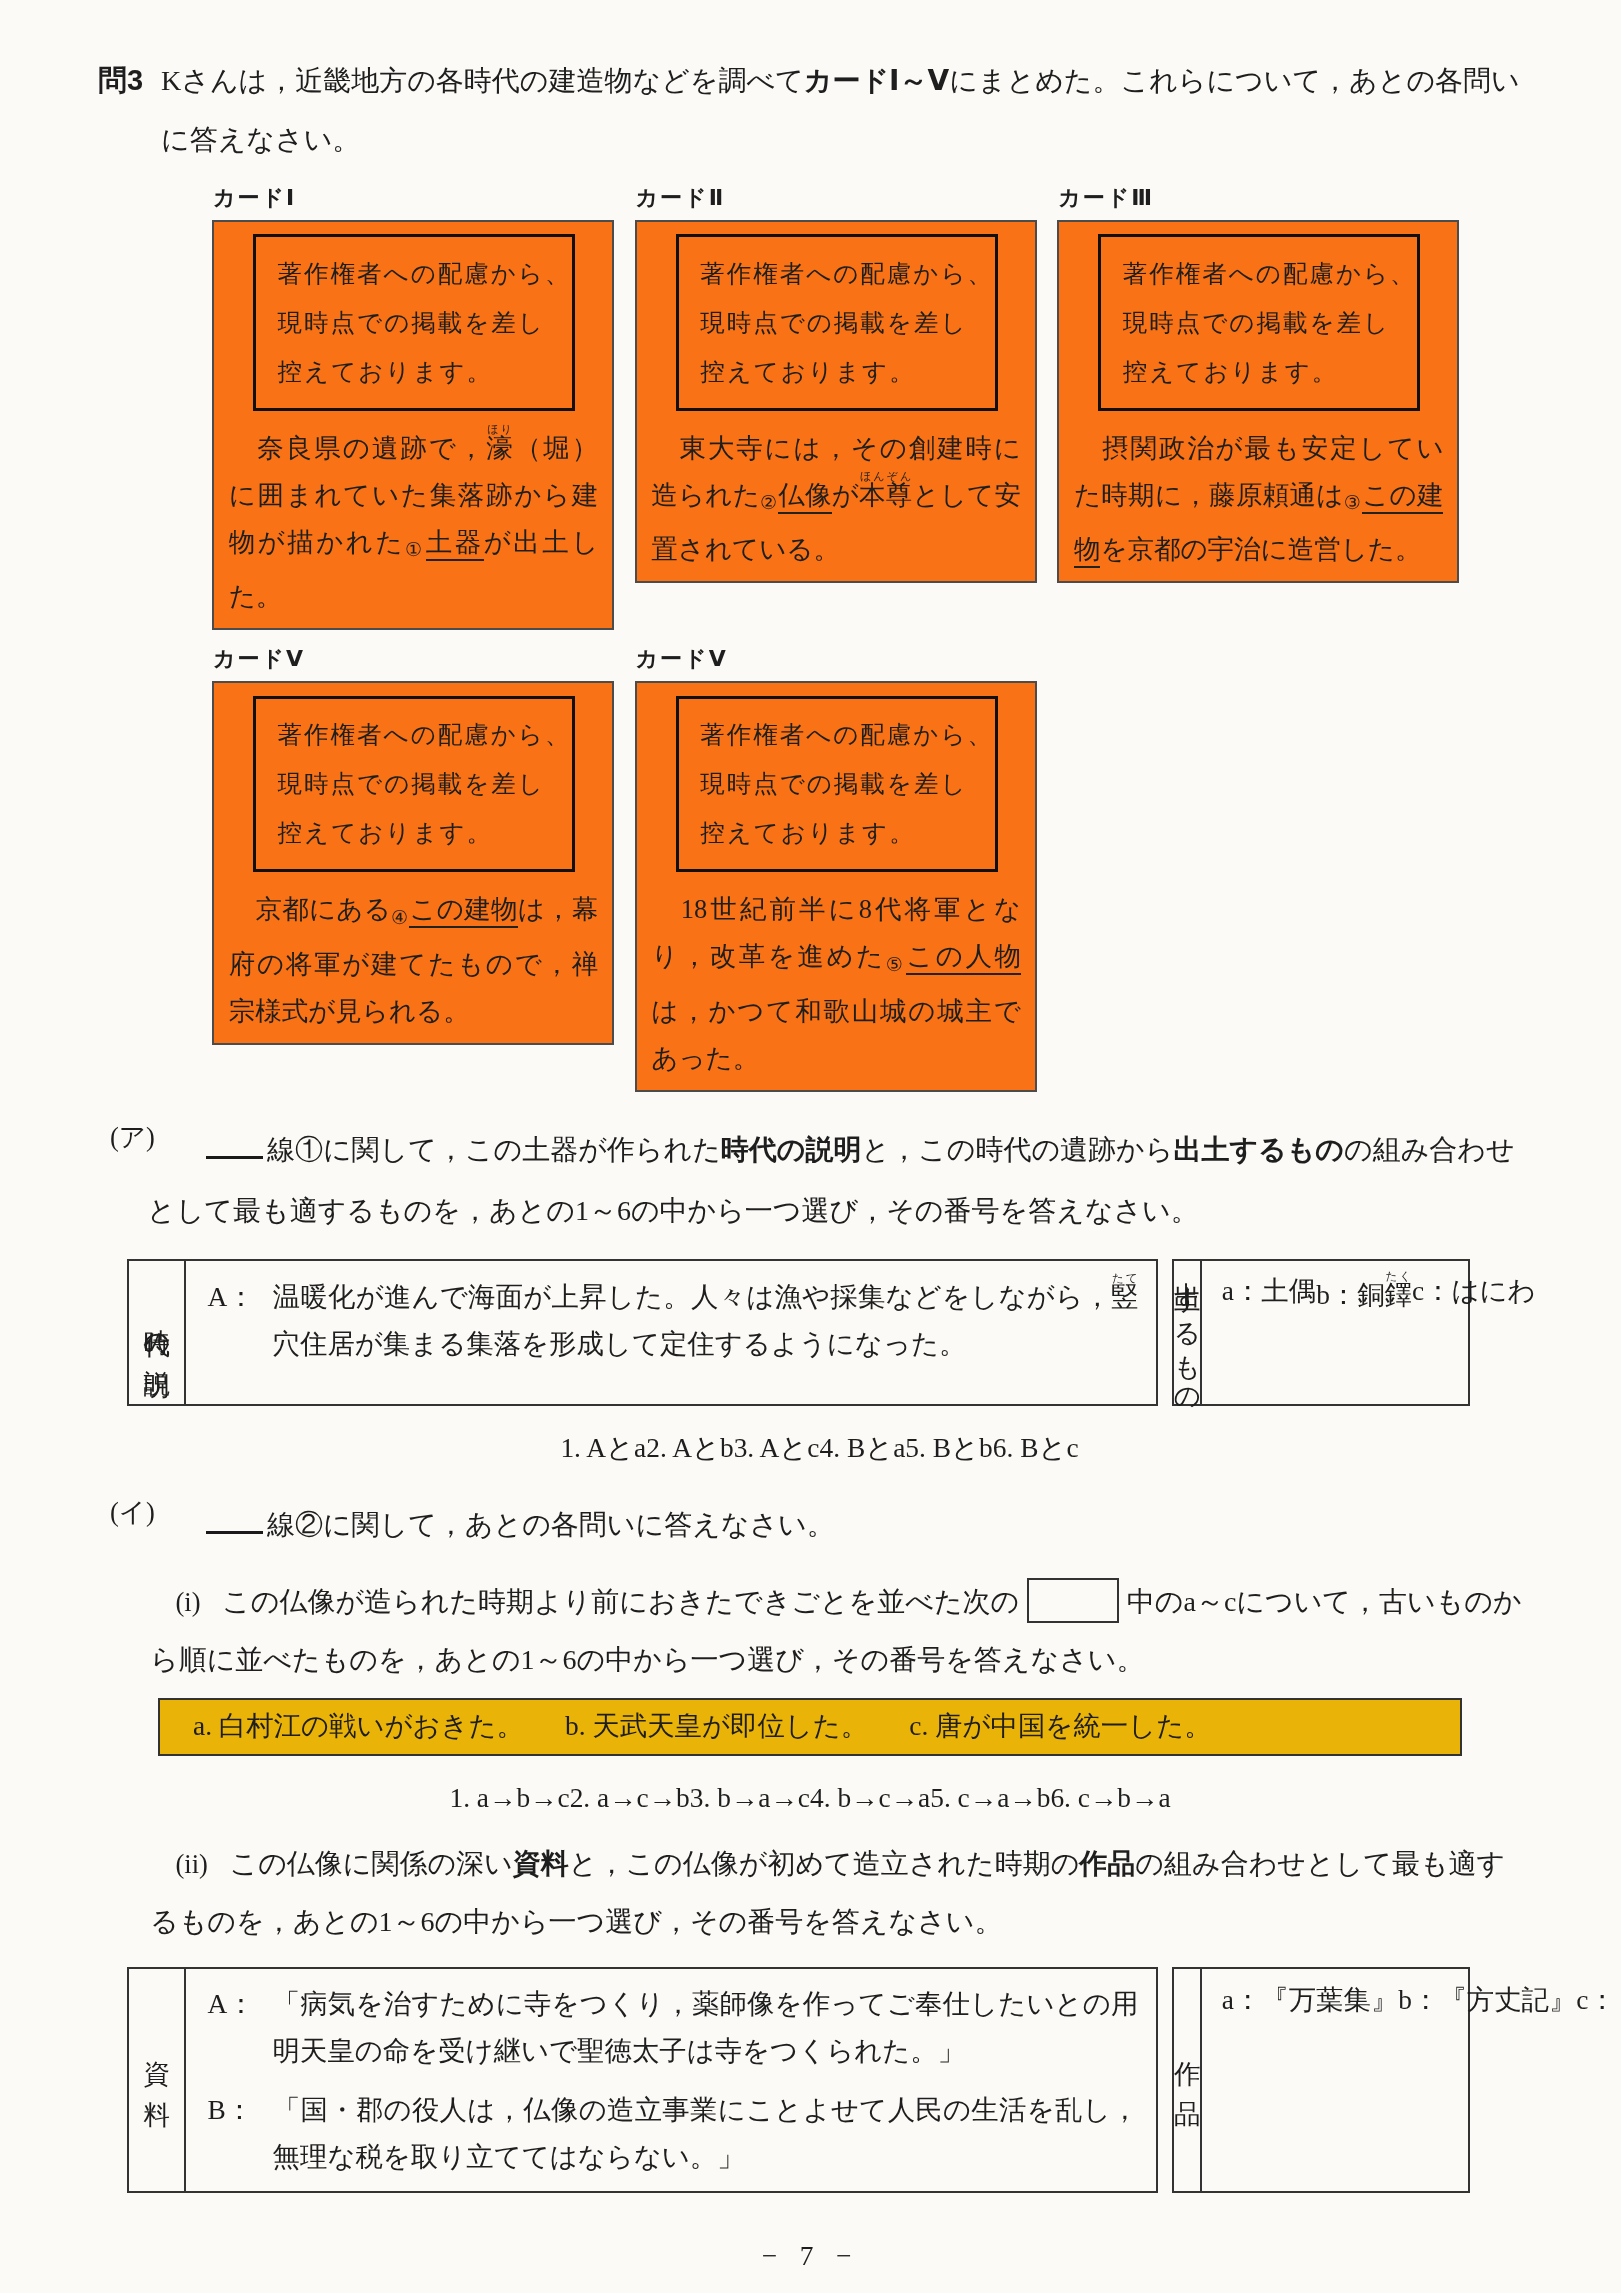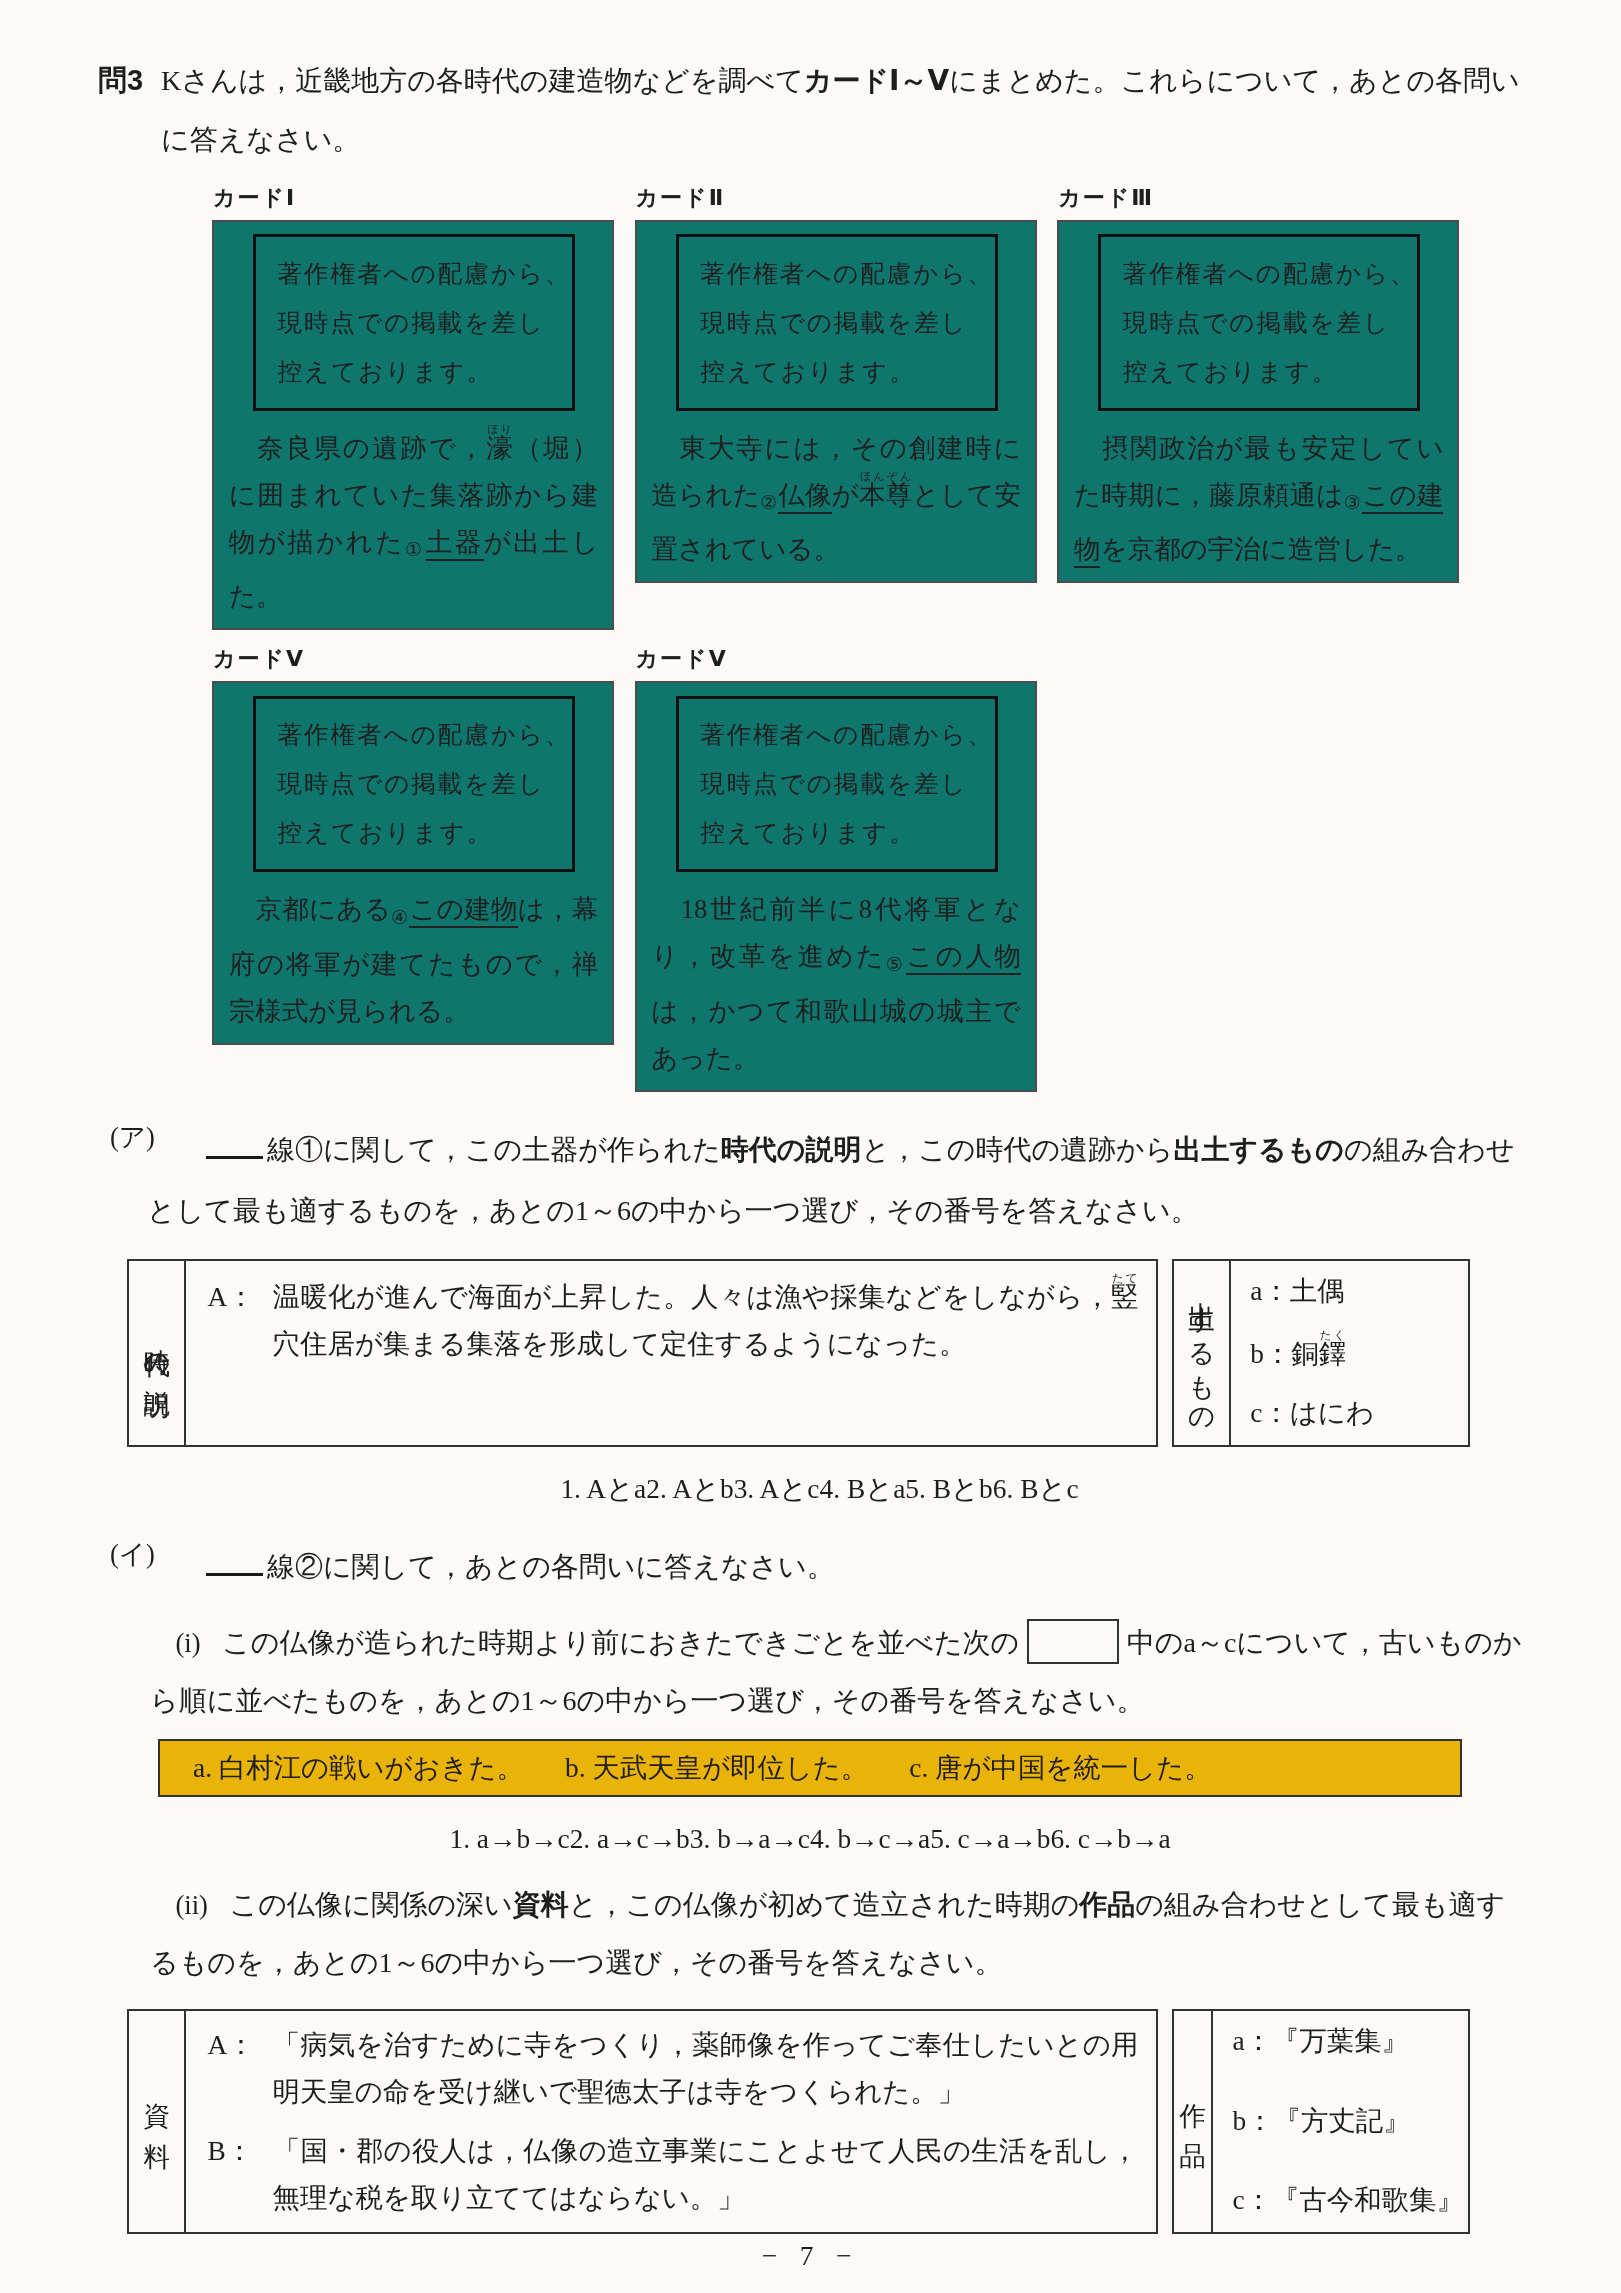--- a/index.html
+++ b/index.html
@@ -24,21 +24,21 @@
   }
   ruby rt{font-size:0.42em;letter-spacing:0;}
 
   
   .qhead{margin:51px 90px 0 98px;line-height:59px;padding-left:63px;text-indent:-63px;}
   .qhead .qlabel{display:inline-block;width:63px;text-indent:0;font-size:29px;}
 
   
   .cards{margin:13.7px 0 0 212px;display:grid;grid-template-columns:repeat(3,402px);column-gap:20.6px;row-gap:13.7px;}
   .cardlabel{font-size:22px;letter-spacing:2px;margin:0 0 6.9px 1px;}
-  .cardbox{border:2px solid #4c4c4c;padding:12.7px 0 5.9px;background:#0f766e;}
+  .cardbox{border:2px solid #4c4c4c;padding:12.7px 0 5.9px;background:#f97316;}
   .notice{border:3.9px solid #101010;margin:0 37px 11.8px 39px;padding:11.8px 5.9px 11.8px 21.6px;}
   .notice-line{display:block;font-size:24.5px;line-height:49px;letter-spacing:2px;white-space:nowrap;}
   .caption{padding:2px 13.7px 2px 14.7px;font-size:26.5px;line-height:47px;text-align:justify;}
   .creditcell{align-self:end;padding-bottom:13.7px;font-size:25.5px;line-height:43px;}
   .credit-l2{padding-left:25.5px;}
 
   
   .subq{position:relative;margin:27.4px 93px 0 147px;}
   .sqlabel{position:absolute;left:-37px;top:0;font-size:26.5px;}
   .sqtext{line-height:61px;text-indent:59px;display:block;}
@@ -52,21 +52,21 @@
   .tablewrap{display:flex;margin:17.6px 0 0 127px;align-items:stretch;}
   .maintable{width:1027px;border:2px solid #333;display:flex;background:#fbfaf7;}
   .vheadcell{width:55px;border-right:2px solid #333;display:flex;align-items:center;justify-content:center;}
   .vhead{writing-mode:vertical-rl;text-orientation:upright;font-size:26.5px;letter-spacing:0.14em;line-height:1;}
   .vhead-spread{letter-spacing:1.5em;}
   .tbody{flex:1;padding:11.8px 17.6px 9.8px 21.6px;}
   .trow{padding-left:65px;text-indent:-65px;line-height:47px;font-size:27.4px;margin-bottom:11.8px;text-align:justify;}
   .trow:last-child{margin-bottom:0;}
   .tkey{display:inline-block;width:65px;text-indent:0;}
   .sidetable{width:294px;border:2px solid #333;margin-left:13.7px;display:flex;background:#fbfaf7;}
-  .sitems{flex:1;padding:9.8px 3.9px 9.8px 19.6px;display:flex;flex-direction:column;justify-content:space-between;gap:16px;}
+  .sitems{flex:1;padding:9.8px 3.9px 9.8px 19.6px;display:flex;flex-direction:row;justify-content:space-between;}
   .sitem{font-size:27.4px;line-height:43px;white-space:nowrap;}
 
   
   .opts{display:flex;justify-content:center;width:1329px;margin:24px 0 0 155px;font-size:27.4px;line-height:37px;}
   .opts-narrow{width:1304px;margin-left:158px;}
 
   
   .events{border:2px solid #333;width:1257px;margin:9.8px 0 0 158px;padding:7.8px 9.8px 7.8px 33px;
           display:flex;gap:41px;font-size:27.4px;line-height:39px;background:#eab308;}
 

